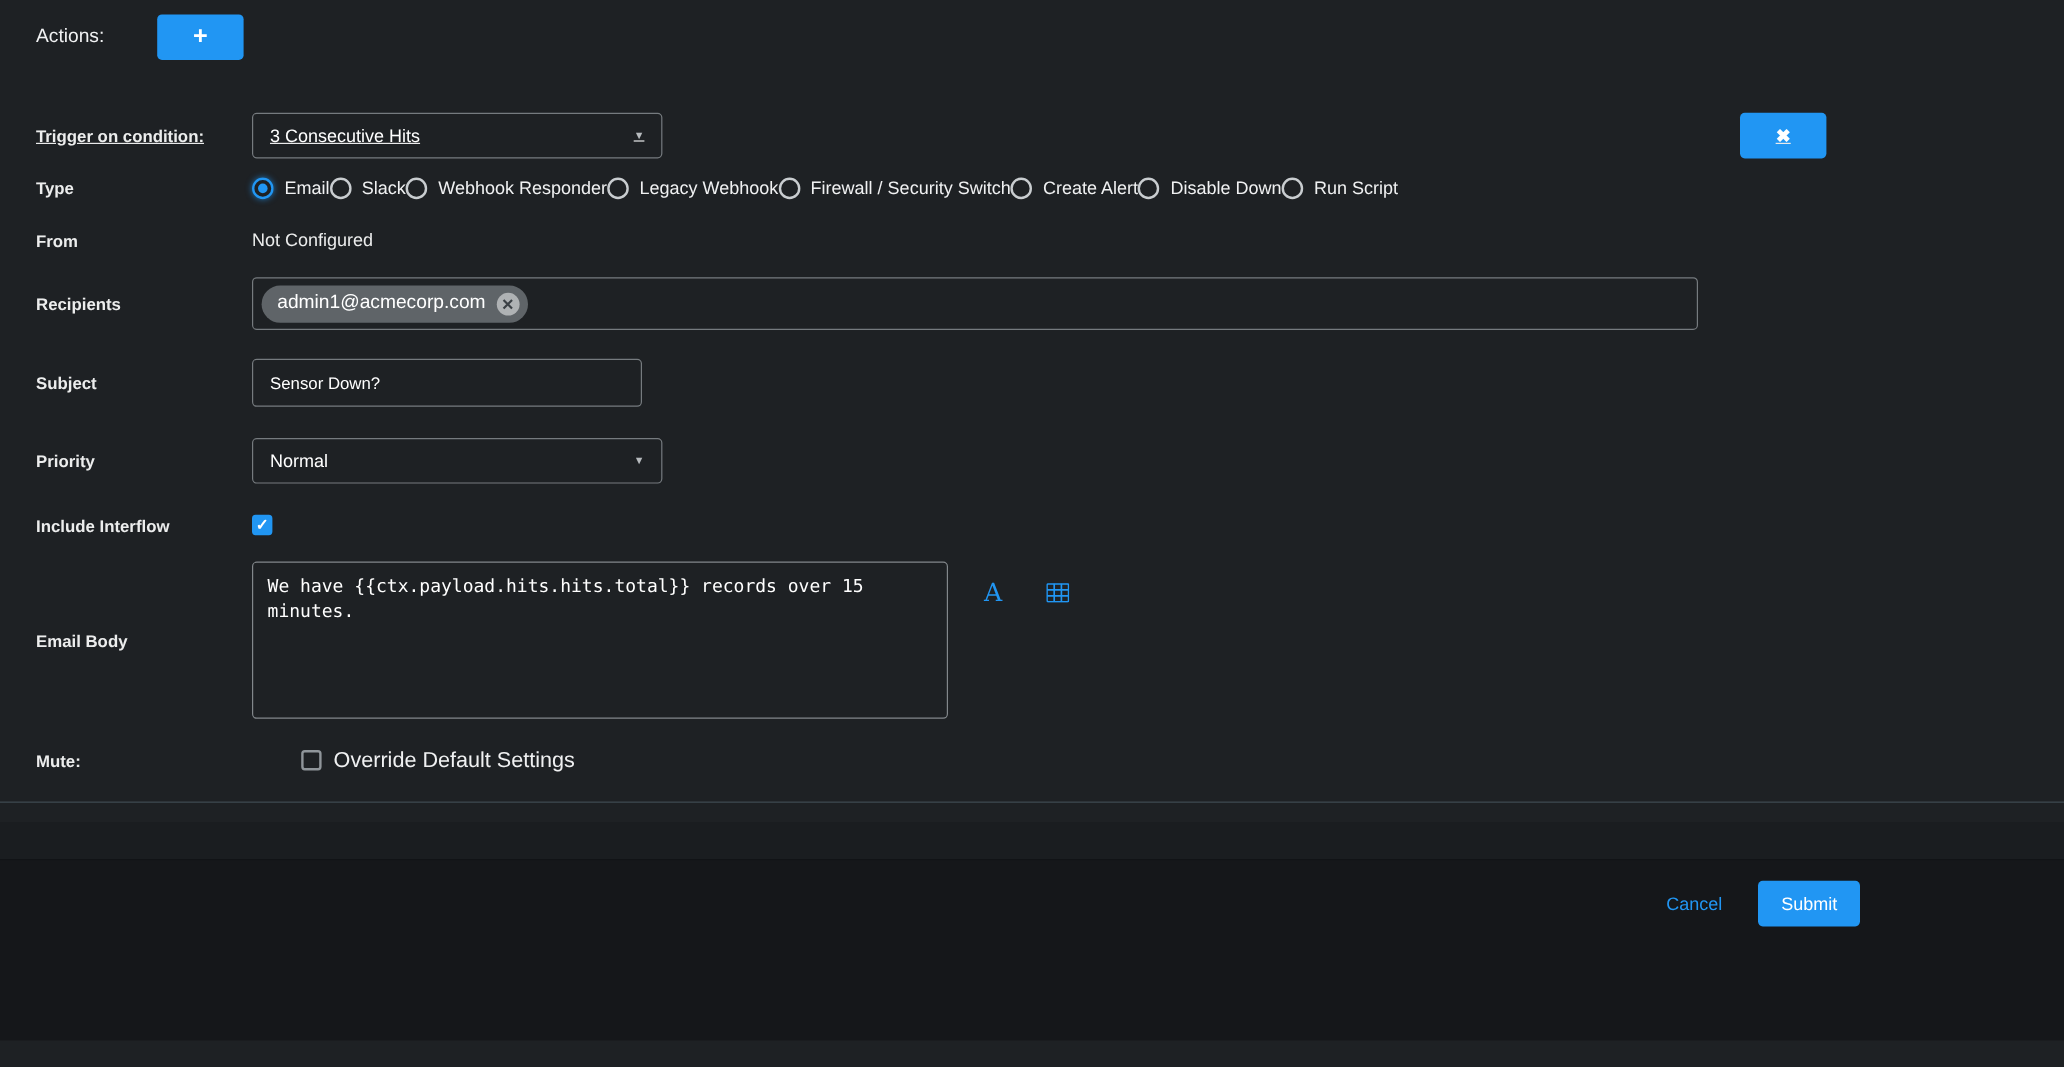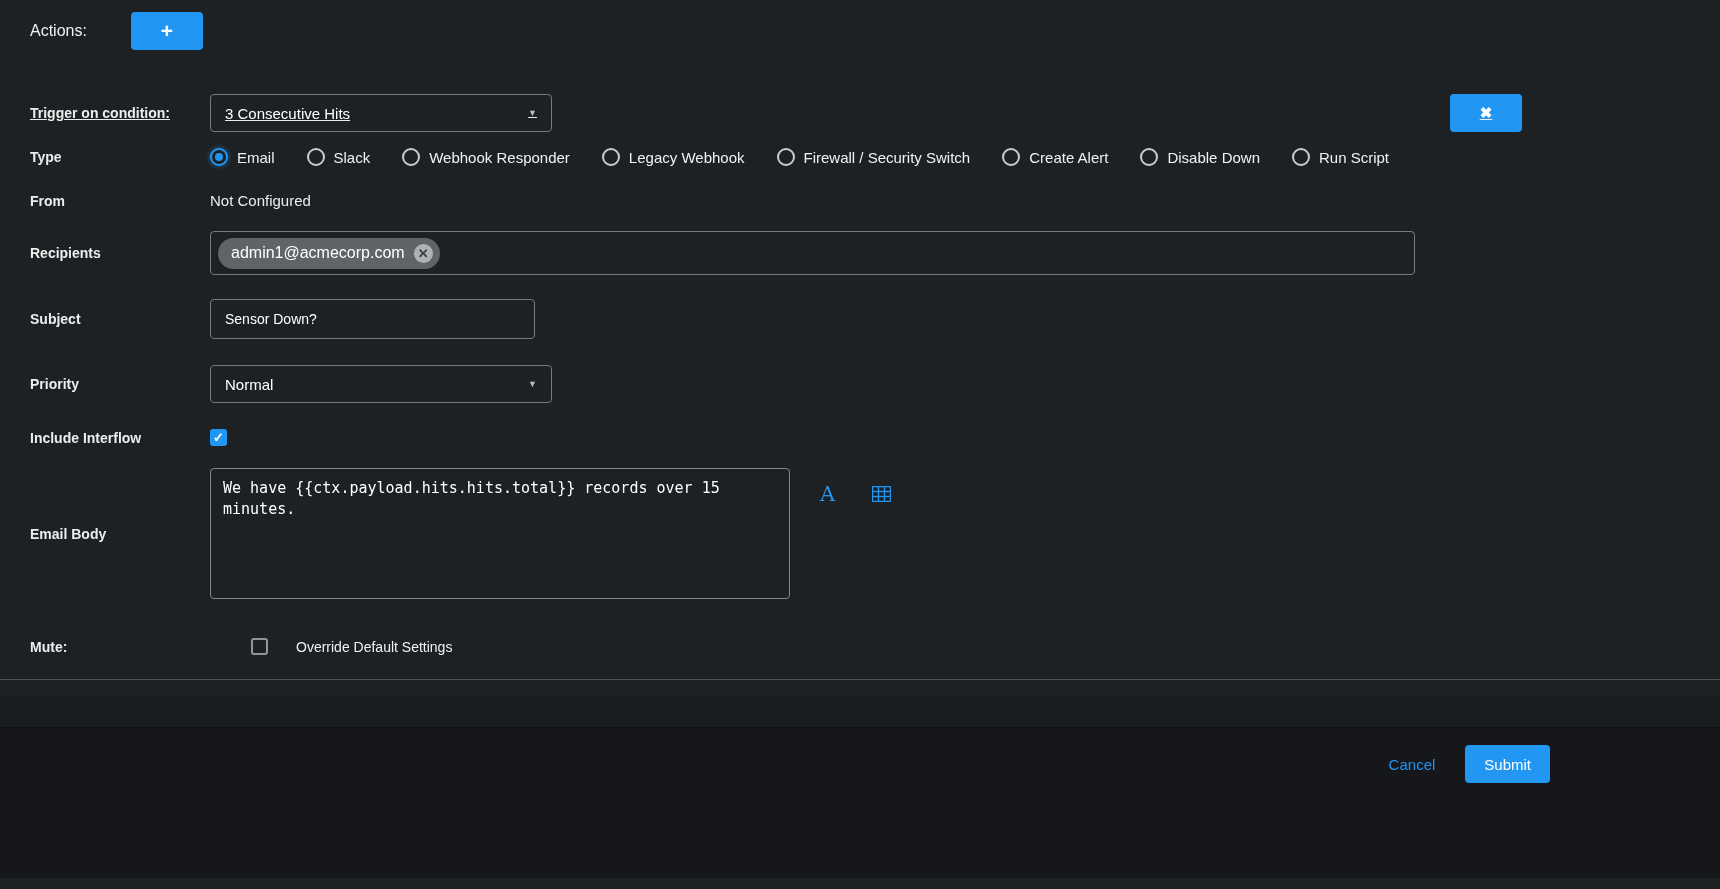--- a/index.html
+++ b/index.html
@@ -24,21 +24,21 @@
     width: 342px; height: 38px;
     border: 1px solid #767b7f; border-radius: 4px;
     display: flex; align-items: center; justify-content: space-between;
     padding: 5px 14px; font-size: 15px; color: #fff; cursor: pointer;
     background: transparent;
   }
   .caret { font-size: 9px; color: #b7bbbe; }
 
   .row-trigger { margin-top: 44px; text-decoration: underline; }
   .row-type { margin-top: 16px; }
-  .radio-group { display: flex; align-items: center; gap: 32px; }
+  .radio-group { display: flex; align-items: center; }
   .radio-item { display: flex; align-items: center; gap: 9px; font-size: 15px; color: #f0f1f2; cursor: pointer; }
   .radio-circle { width: 18px; height: 18px; border-radius: 50%; border: 2px solid #c9cdd0; position: relative; flex: none; }
   .radio-item.selected .radio-circle { border-color: #2196f3; box-shadow: 0 0 5px rgba(33,150,243,.7); }
   .radio-item.selected .radio-circle::after { content: ""; position: absolute; inset: 3px; border-radius: 50%; background: #2196f3; }
 
   .row-from { margin-top: 26px; }
   .static-value { font-size: 15px; color: #eceded; }
 
   .row-recipients { margin-top: 22px; }
   .tag-input {
@@ -83,22 +83,22 @@
   textarea.email-body {
     width: 580px; height: 131px;
     background: transparent; border: 1px solid #82878b; border-radius: 4px;
     color: #fff; font-family: "DejaVu Sans Mono", monospace;
     font-size: 15px; line-height: 1.42; padding: 9px 12px; resize: none;
   }
   .fmt-icons { display: flex; align-items: center; gap: 37px; margin-top: 14px; }
   .fmt-a { color: #2196f3; font-family: "DejaVu Serif", serif; font-size: 21px; cursor: pointer; }
   .table-icon { cursor: pointer; display: inline-flex; }
 
-  .row-mute { margin-top: 39px; }
-  .mute-option { display: flex; align-items: center; gap: 28px; font-size: 14px; color: #f0f1f2; cursor: pointer; padding-left: 41px; }
+  .row-mute { margin-top: 24px; }
+  .mute-option { display: flex; align-items: center; gap: 10px; font-size: 18px; color: #f0f1f2; cursor: pointer; padding-left: 41px; }
 
   .divider { border: none; border-top: 1px solid #46545a; margin-top: 24px; width: 100%; }
   .footer-gap { height: 16px; background: #1e2124; }
   .footer-strip { height: 32px; background: #1a1d20; border-bottom: 1px solid #101214; }
   .footer {
     background: #15171a; height: 150px;
     display: flex; justify-content: flex-end; align-items: flex-start;
     padding: 17px 170px 0 0;
   }
   .footer-actions { display: flex; align-items: center; gap: 30px; height: 38px; }

